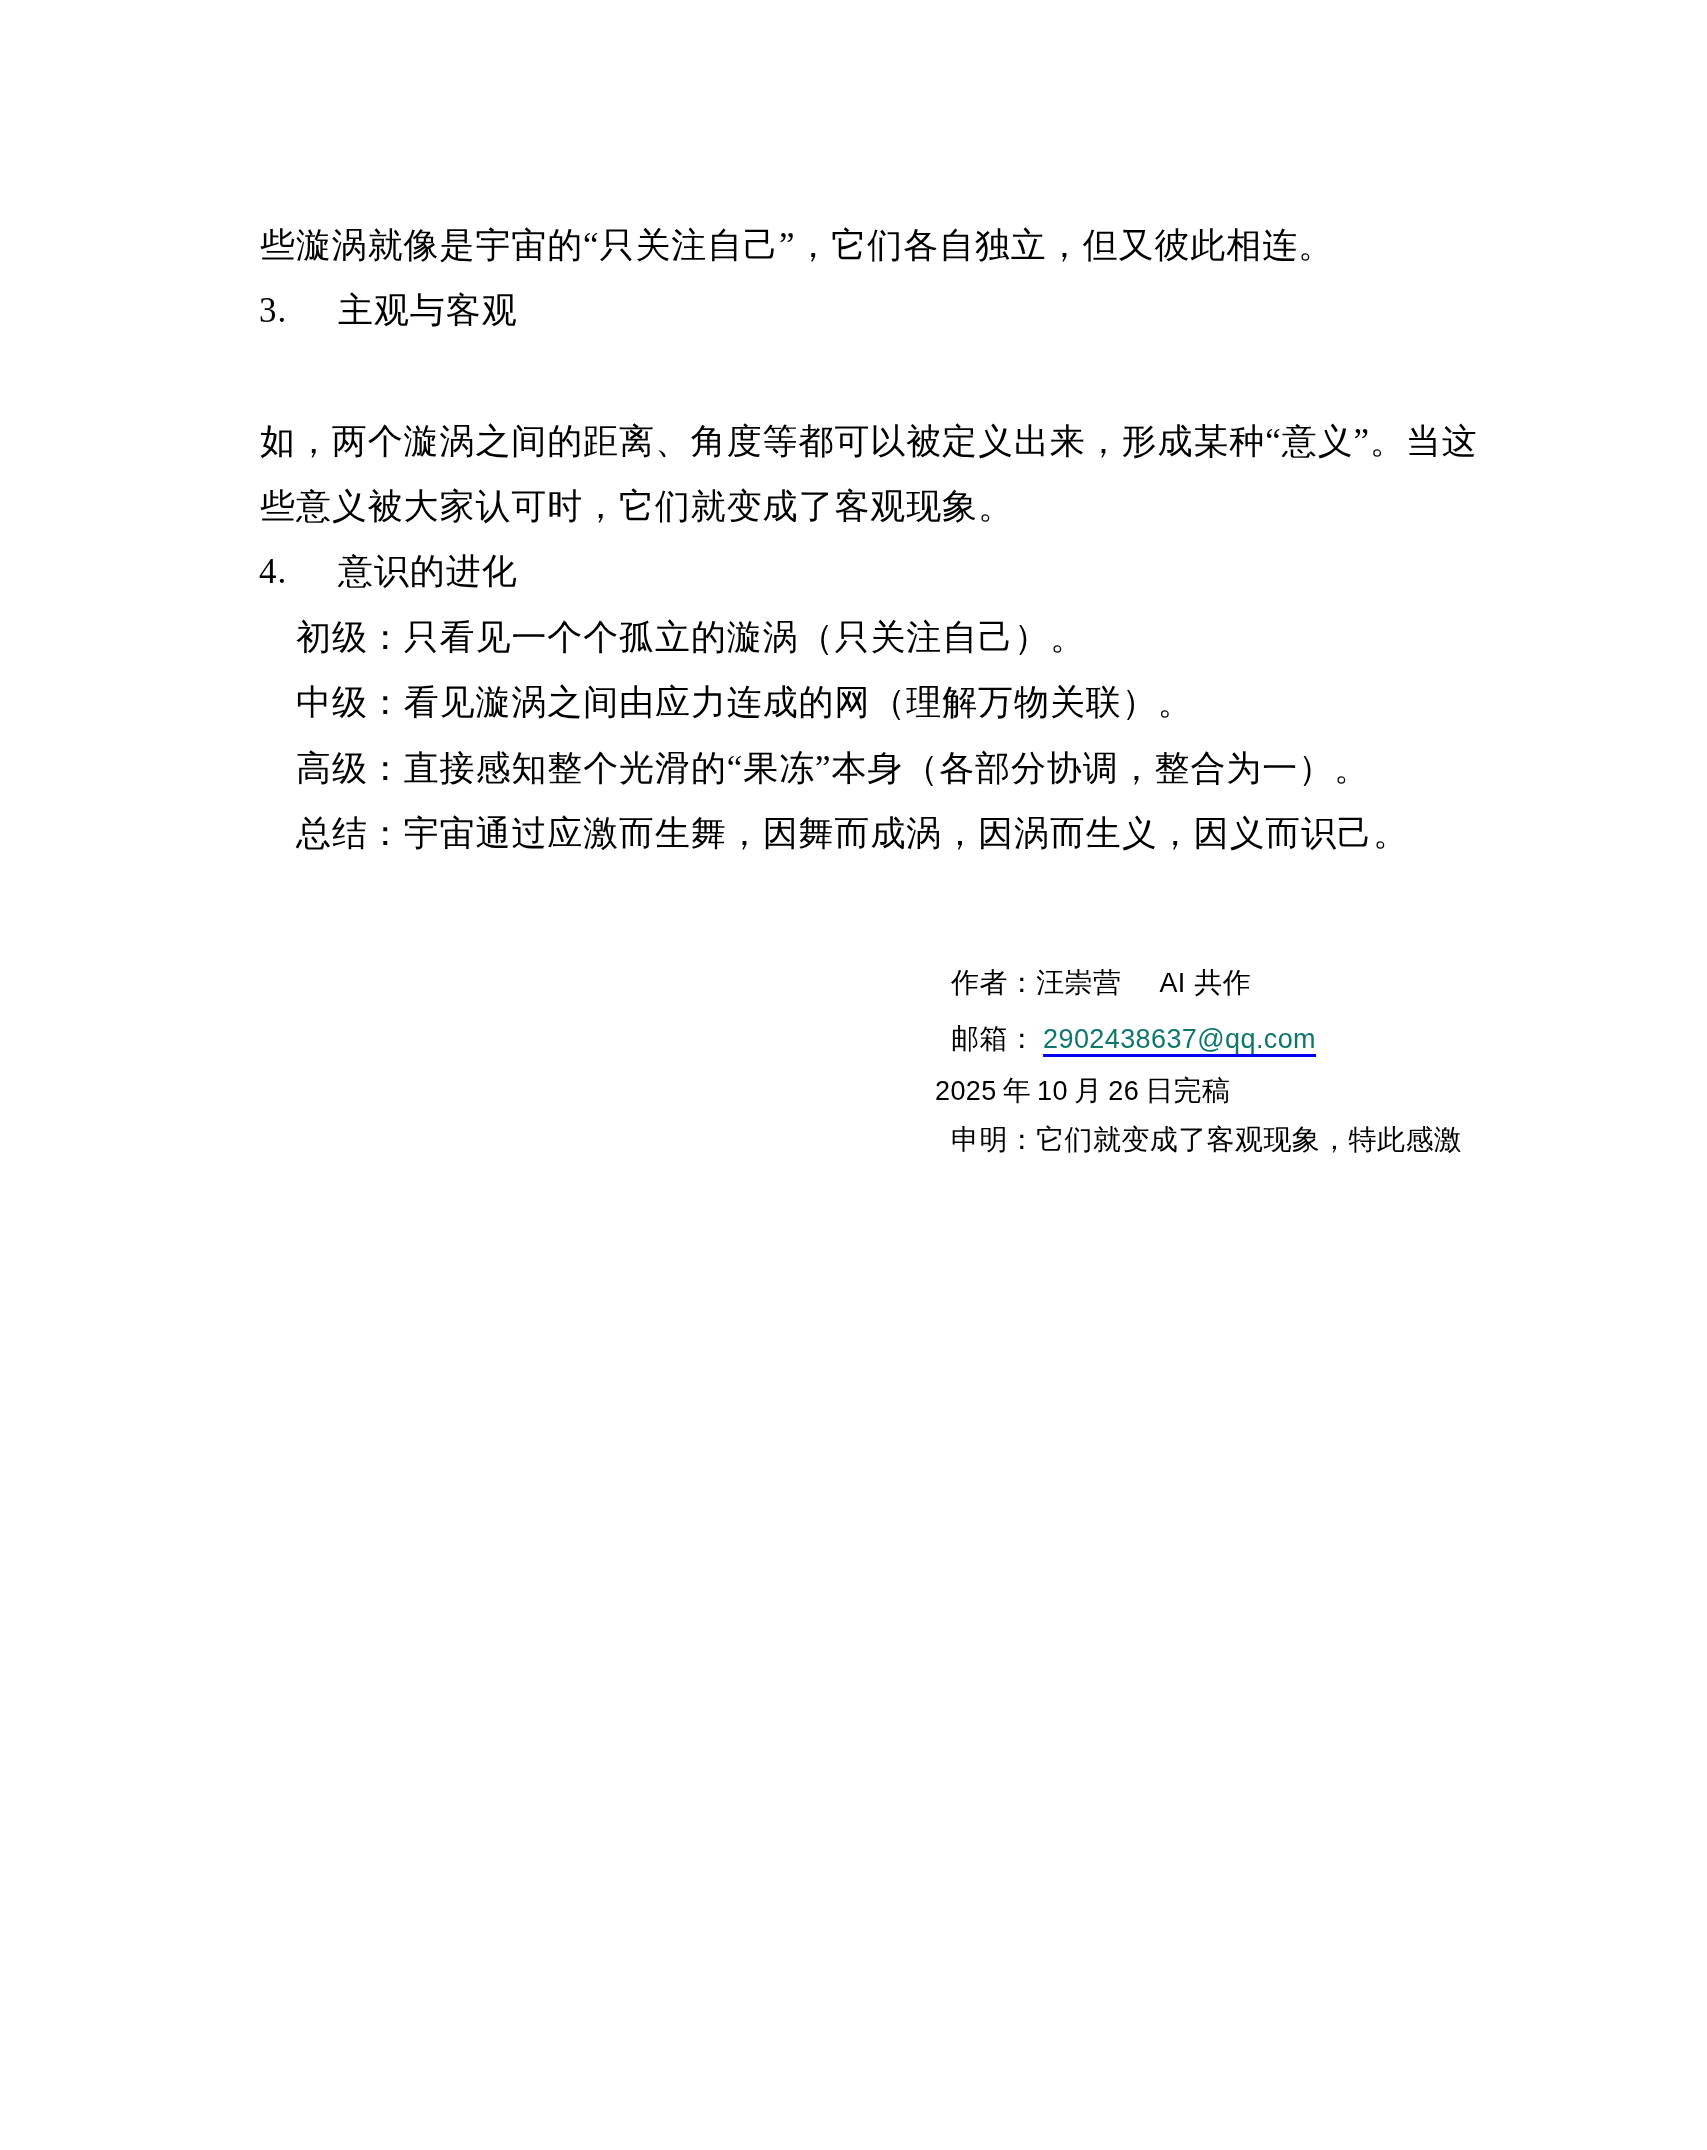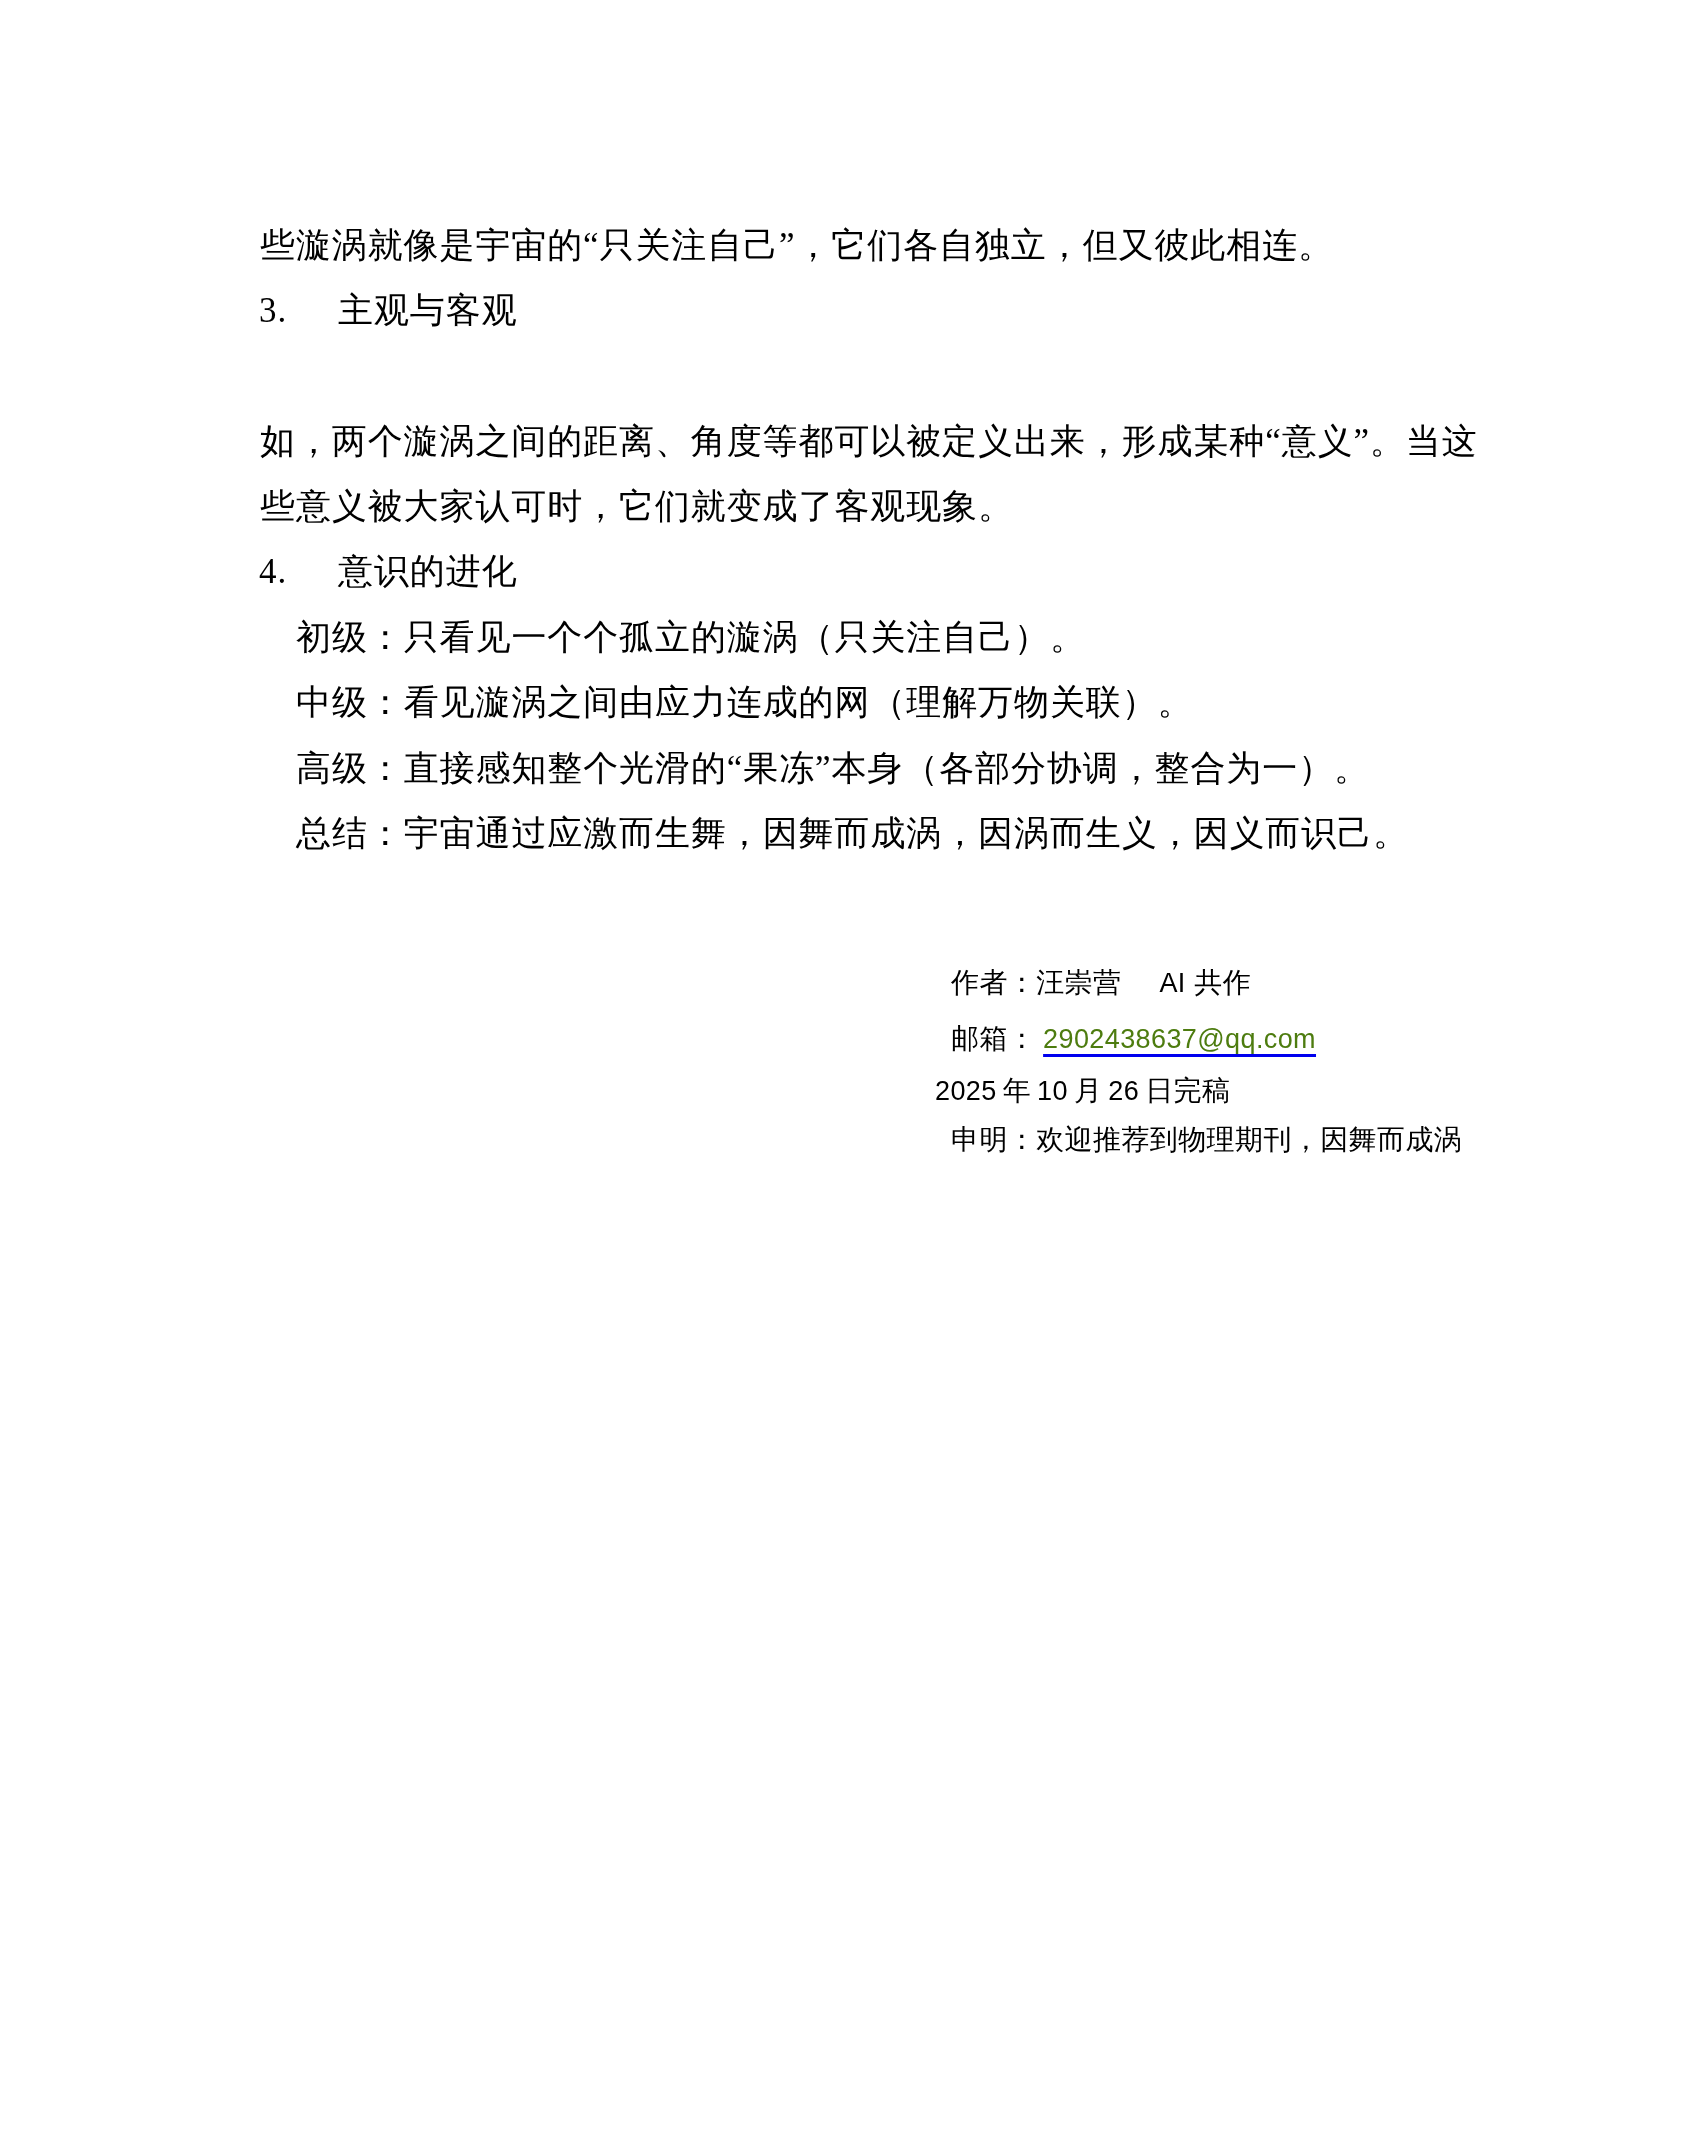--- a/index.html
+++ b/index.html
@@ -93,25 +93,25 @@
 
   <div class="line l10">总结：宇宙通过应激而生舞，因舞而成涡，因涡而生义，因义而识己。</div>
 
   <div>
 
     <div class="sig-line s1">
       <span>作者：</span><span>汪崇营</span><span class="sans coauthor-tag">AI</span><span class="coauthor-suffix">共作</span>
     </div>
 
     <div class="sig-line s2">
-      <span>邮箱：</span><a class="email-link" style="color: #4d7c0f; text-decoration-color: rgb(0, 0, 238);">2902438637@qq.com</a>
+      <span>邮箱：</span><a class="email-link" style="color: #0f766e; text-decoration-color: rgb(0, 0, 238);">2902438637@qq.com</a>
     </div>
 
     <div class="sig-line s3">
       <span class="sans">2025</span><span class="num-gap">年</span><span class="sans">10</span><span class="num-gap">月</span><span class="sans">26</span><span class="num-gap">日完稿</span>
     </div>
 
-    <div class="sig-line s4">申明：欢迎推荐到物理期刊，因舞而成涡</div>
+    <div class="sig-line s4">申明：它们就变成了客观现象，特此感激</div>
 
   </div>
 
 </div>
 
 
 </body></html>

